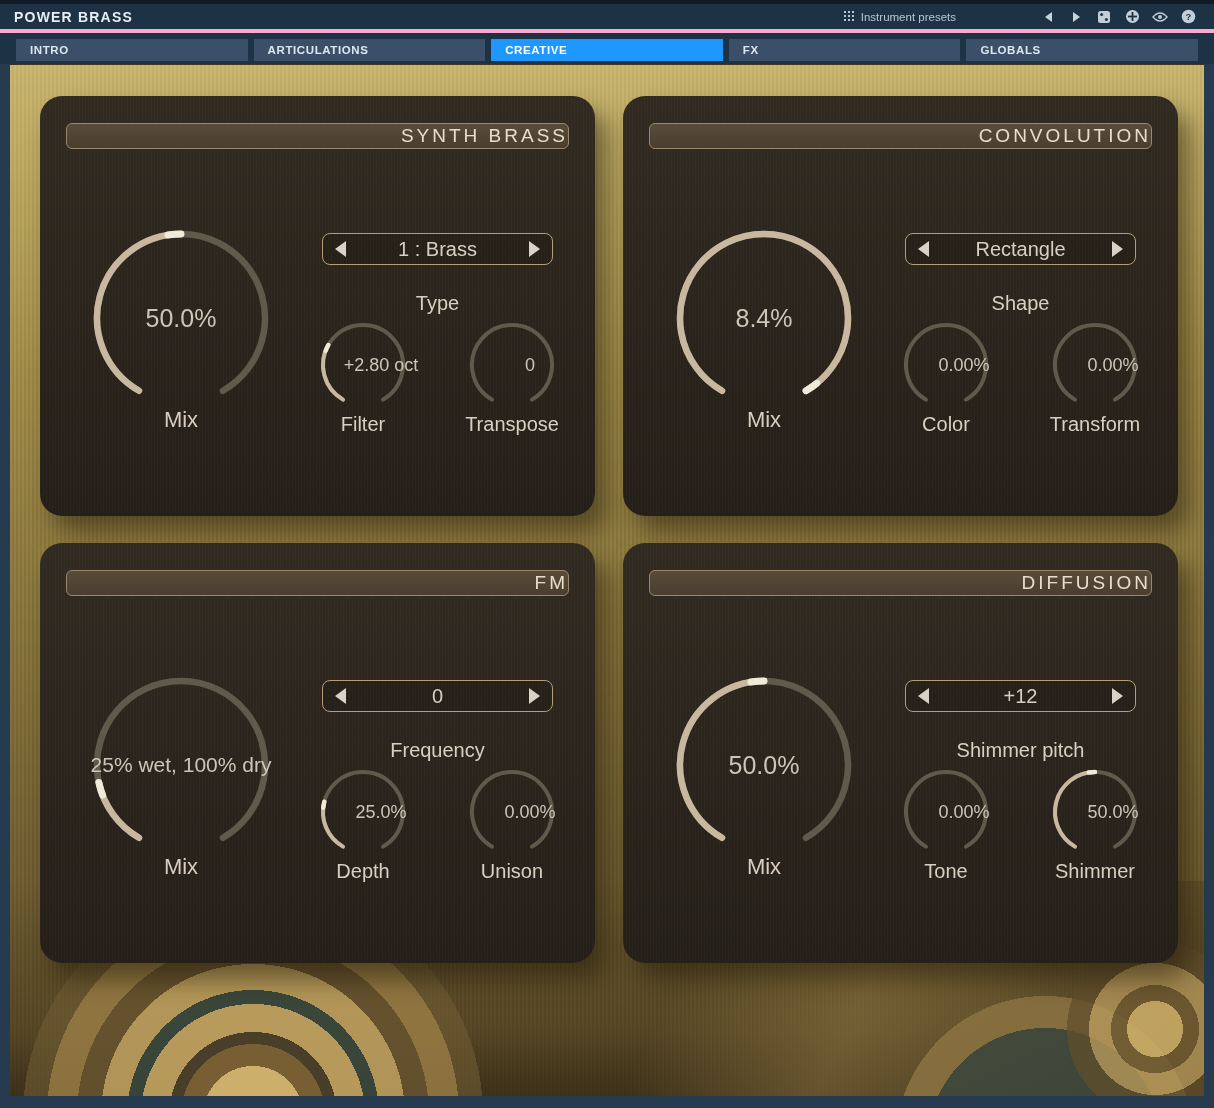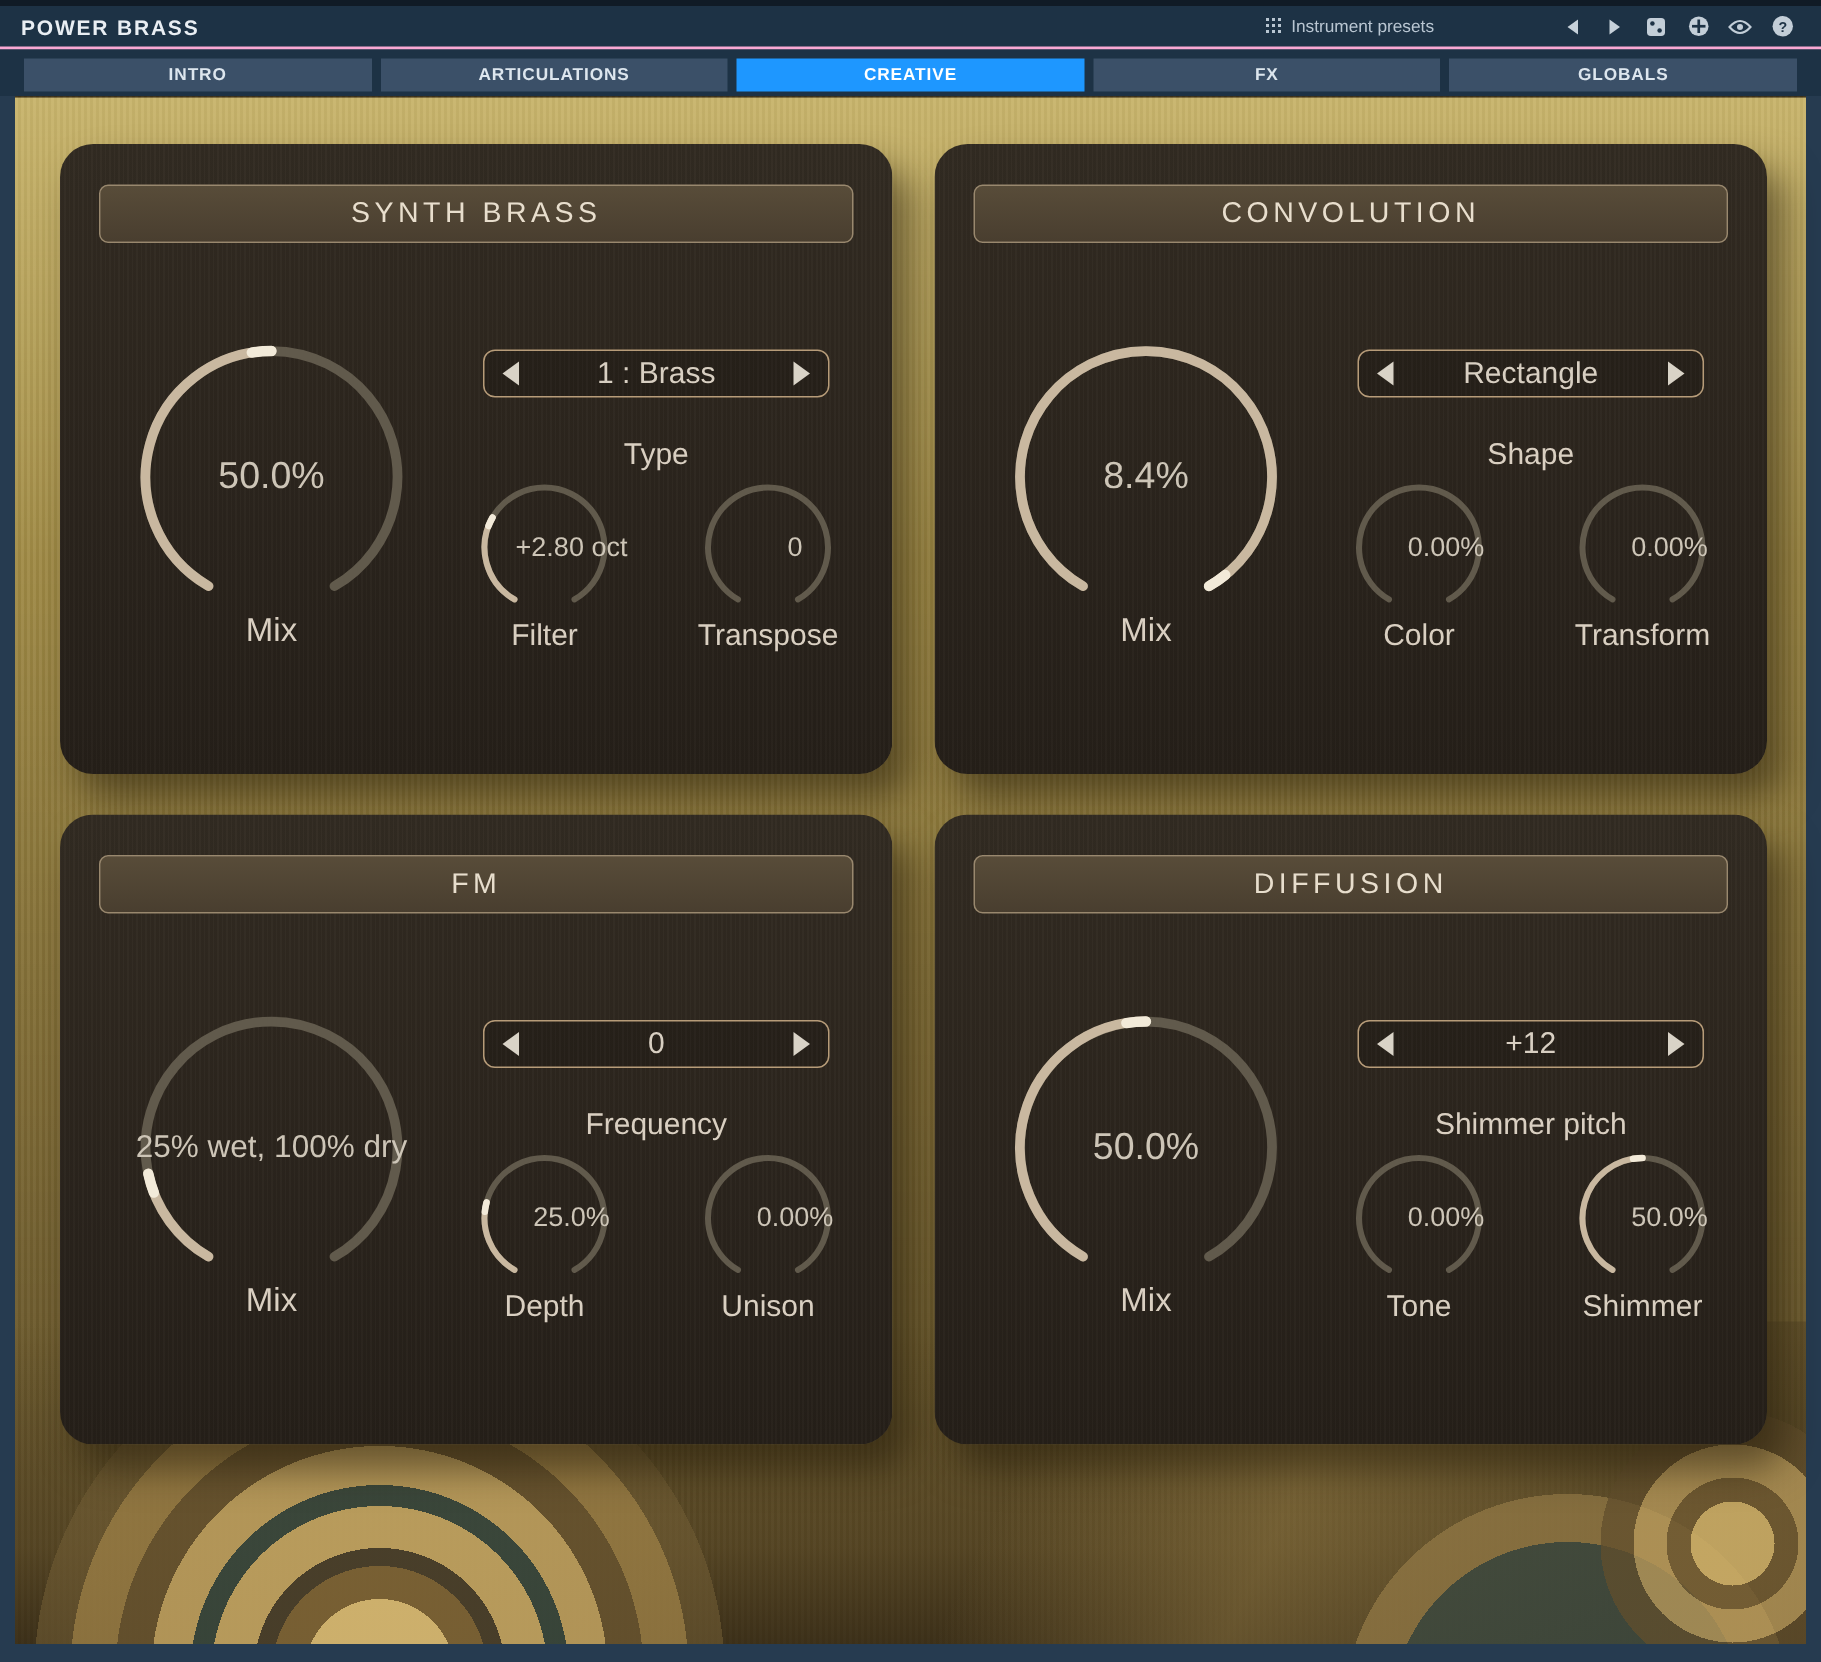--- a/index.html
+++ b/index.html
@@ -1,35 +1,35 @@
 <!DOCTYPE html>
 <html style="--tab-active: #1e97ff;"><head>
 <meta charset="utf-8">
 <style>
   html,body{margin:0;padding:0;background:#0d1722;}
   *{box-sizing:border-box;font-family:"Liberation Sans",sans-serif;}
   .window{position:relative;width:1214px;height:1108px;background:#263b50;overflow:hidden;}
   .topstrip{position:absolute;top:0;left:0;right:0;height:4px;background:#101b26;}
   
   .titlebar{position:absolute;top:4px;left:0;right:0;height:29px;background:#1d3245;
-    display:flex;align-items:center;padding:0 14px;border-bottom:2px solid #f9a8d4;}
+    display:flex;align-items:center;padding:0 14px;border-bottom:4px solid #f9a8d4;}
   .app-title{color:#e9eef3;font-size:14px;font-weight:700;letter-spacing:1.2px;}
   .tb-right{margin-left:auto;display:flex;align-items:center;gap:10px;text-align:right;}
   .presets{display:flex;align-items:center;gap:6px;color:#b9c6d2;font-size:11.5px;cursor:default;}
   .tb-icons{display:flex;align-items:center;gap:4px;margin-left:70px;}
   .tb-btn{width:24px;height:20px;display:flex;align-items:center;justify-content:center;}
   .tri{width:0;height:0;border-top:5px solid transparent;border-bottom:5px solid transparent;}
   .tri.left{border-right:7px solid #c6d1da;}
   .tri.right{border-left:7px solid #c6d1da;}
   .tb-icons svg{display:block;}
   
   .tabbar{position:absolute;top:33px;left:0;right:0;height:31px;background:#1d3245;
     display:flex;gap:6px;padding:6px 16px 3px 16px;}
   .tab{flex:1;height:22px;background:#3b5068;color:#dde6ee;font-size:11.5px;font-weight:700;
-    letter-spacing:.6px;display:flex;align-items:center;padding:0 14px;cursor:pointer;justify-content:center;}
+    letter-spacing:.6px;display:flex;align-items:center;padding:0 14px;cursor:pointer;}
   .tab.active{background:var(--tab-active,#1e97ff);color:#ffffff;}
   
   .main{position:absolute;top:64px;left:10px;right:10px;bottom:12px;
     background-color:#97813f;
     background-image:
       linear-gradient(180deg, rgba(255,240,180,.28), rgba(0,0,0,0) 30%, rgba(40,30,10,.22) 85%),
       repeating-linear-gradient(90deg, rgba(255,255,255,.05) 0 2px, rgba(0,0,0,.04) 2px 4px),
       linear-gradient(180deg,#b29c4f,#8d783c 60%,#6f5c31);
     border-top:1px solid rgba(0,0,0,.35);}
   .artwork{position:absolute;left:0;right:0;bottom:0;height:215px;pointer-events:none;
@@ -40,23 +40,23 @@
       linear-gradient(115deg, rgba(0,0,0,0) 55%, rgba(150,125,70,.45) 70%, rgba(60,48,25,.5) 100%),
       linear-gradient(180deg, rgba(90,72,38,0) 0, rgba(70,55,28,.5) 70%, rgba(45,35,18,.7) 100%);}
   
   .panel{position:absolute;width:555px;height:420px;border-radius:22px;
     background-image:
       repeating-linear-gradient(90deg, rgba(255,255,255,.015) 0 1px, rgba(0,0,0,.05) 1px 3px),
       linear-gradient(180deg,#332c23,#262019);
     box-shadow:12px 16px 24px rgba(30,22,6,.5);}
   .panel.p1{left:30px;top:31px;} .panel.p2{left:613px;top:31px;}
   .panel.p3{left:30px;top:478px;} .panel.p4{left:613px;top:478px;}
-  .panel-header{position:absolute;left:26px;right:26px;top:27px;height:39px;border-radius:6px;
+  .panel-header{position:absolute;left:26px;right:26px;top:27px;height:26px;border-radius:6px;
     background:linear-gradient(180deg,#584c39,#493e2f);border:1px solid #99886e;
-    display:flex;align-items:center;justify-content:center;cursor:pointer;}
+    display:flex;align-items:center;justify-content:flex-end;cursor:pointer;}
   .panel-header span{color:#e8decd;font-size:19px;letter-spacing:3px;}
   
   .knob{position:absolute;}
   .knob.big{width:190px;height:190px;left:46px;top:127px;}
   .knob svg{position:absolute;left:0;top:0;}
   .knob-value{position:absolute;left:50%;top:50%;transform:translate(-50%,-50%);
     color:#cdc5b7;white-space:nowrap;}
   .knob.big .knob-value{font-size:25px;}
   .knob.big .knob-value.long{font-size:21px;}
   .knob.small{width:96px;height:96px;top:221px;}

